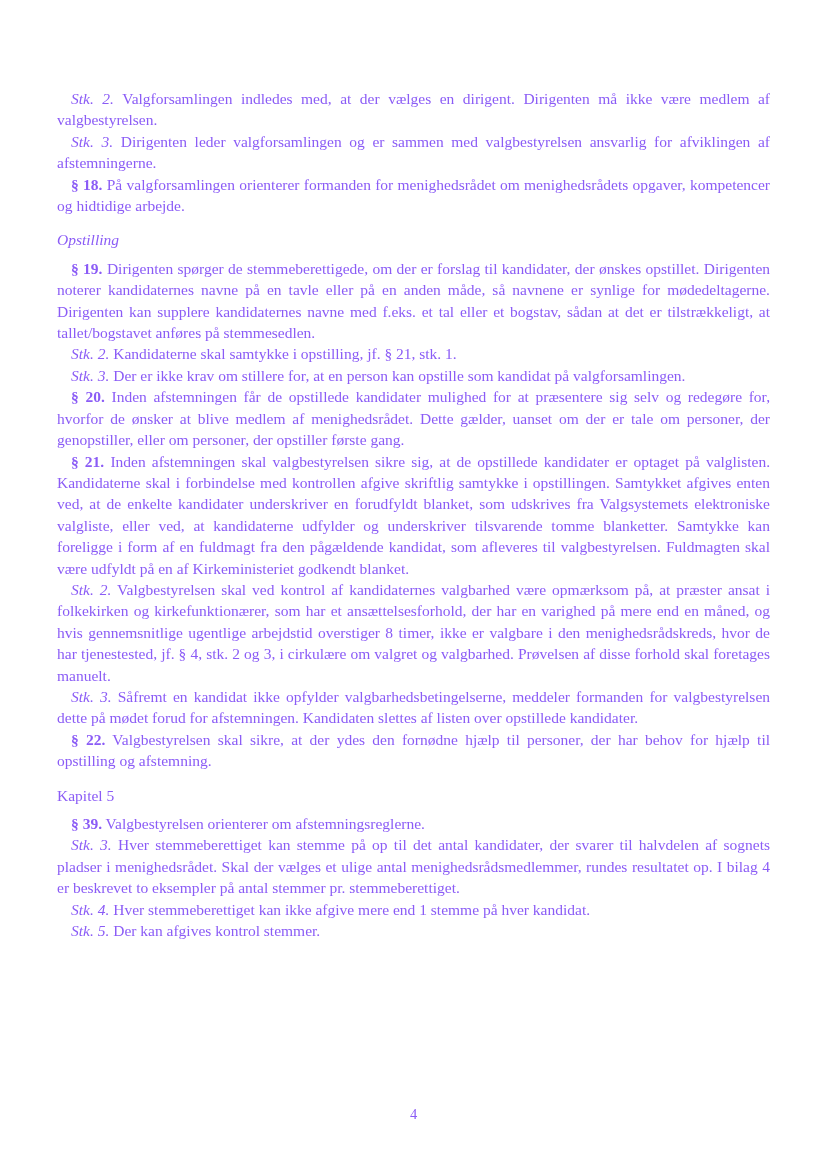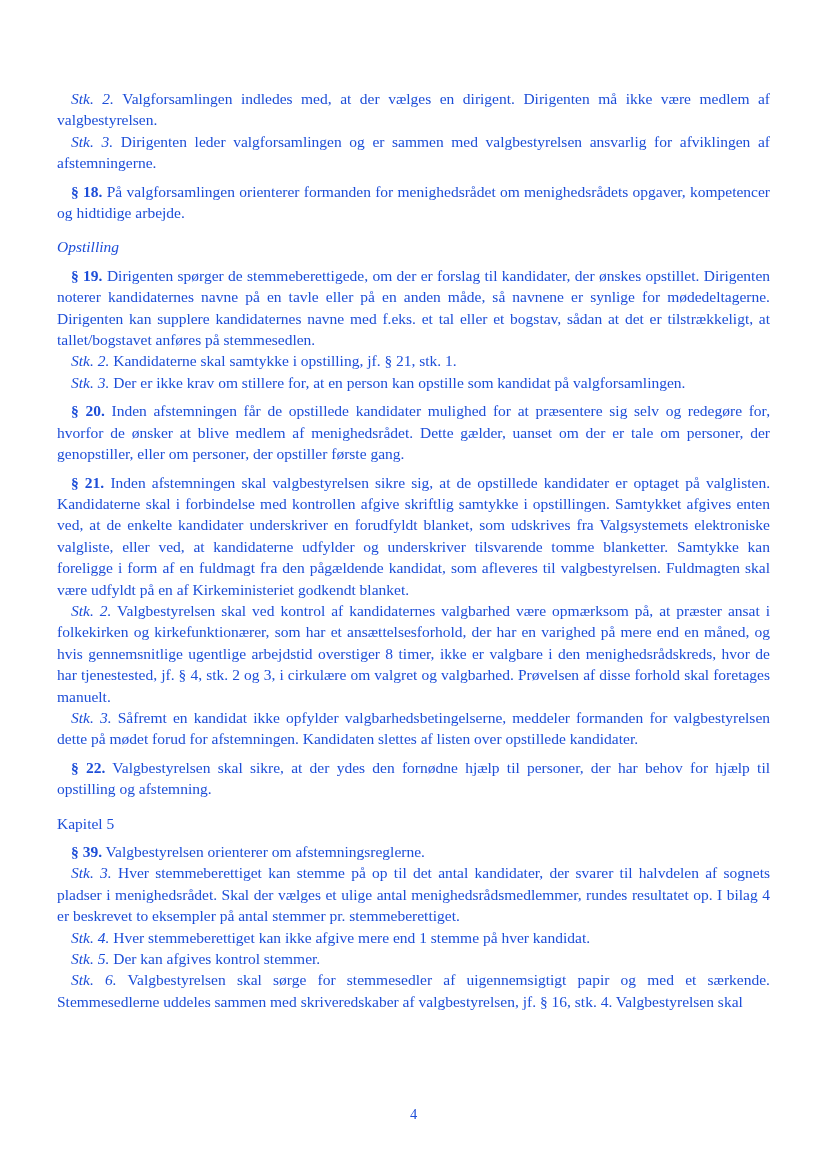--- a/index.html
+++ b/index.html
@@ -5,40 +5,39 @@
   html, body {
     margin: 0;
     padding: 0;
     background: #ffffff;
   }
   .page {
     position: relative;
     width: 827px;
     height: 1169px;
     background: #ffffff;
-    color: #1d4ed8;
+    color: #8b5cf6;
     font-family: "Liberation Serif", "DejaVu Serif", serif;
     font-size: 15.5px;
     line-height: 21.4px;
     box-sizing: border-box;
     overflow: hidden;
   }
   .doc-body {
     position: absolute;
     top: 88px;
     left: 57px;
     width: 713px;
     text-align: justify;
   }
   .para {
     margin: 0;
     text-indent: 14px;
   }
   .para.section-start {
-    margin-top: 7px;
   }
   .marker-italic {
     font-style: italic;
   }
   .marker-bold {
     font-weight: bold;
   }
   .heading {
     text-align: left;
     text-indent: 0;
@@ -74,16 +73,15 @@
       <p class="para section-start"><span class="marker-bold">§ 20.</span> <span>Inden afstemningen får de opstillede kandidater mulighed for at præsentere sig selv og redegøre for, hvorfor de ønsker at blive medlem af menighedsrådet. Dette gælder, uanset om der er tale om personer, der genopstiller, eller om personer, der opstiller første gang.</span></p>
       <p class="para section-start"><span class="marker-bold">§ 21.</span> <span>Inden afstemningen skal valgbestyrelsen sikre sig, at de opstillede kandidater er optaget på valglisten. Kandidaterne skal i forbindelse med kontrollen afgive skriftlig samtykke i opstillingen. Samtykket afgives enten ved, at de enkelte kandidater underskriver en forudfyldt blanket, som udskrives fra Valgsystemets elektroniske valgliste, eller ved, at kandidaterne udfylder og underskriver tilsvarende tomme blanketter. Samtykke kan foreligge i form af en fuldmagt fra den pågældende kandidat, som afleveres til valgbestyrelsen. Fuldmagten skal være udfyldt på en af Kirkeministeriet godkendt blanket.</span></p>
       <p class="para"><span class="marker-italic">Stk. 2.</span> <span>Valgbestyrelsen skal ved kontrol af kandidaternes valgbarhed være opmærksom på, at præster ansat i folkekirken og kirkefunktionærer, som har et ansættelsesforhold, der har en varighed på mere end en måned, og hvis gennemsnitlige ugentlige arbejdstid overstiger 8 timer, ikke er valgbare i den menighedsrådskreds, hvor de har tjenestested, jf. § 4, stk. 2 og 3, i cirkulære om valgret og valgbarhed. Prøvelsen af disse forhold skal foretages manuelt.</span></p>
       <p class="para"><span class="marker-italic">Stk. 3.</span> <span>Såfremt en kandidat ikke opfylder valgbarhedsbetingelserne, meddeler formanden for valgbestyrelsen dette på mødet forud for afstemningen. Kandidaten slettes af listen over opstillede kandidater.</span></p>
       <p class="para section-start"><span class="marker-bold">§ 22.</span> <span>Valgbestyrelsen skal sikre, at der ydes den fornødne hjælp til personer, der har behov for hjælp til opstilling og afstemning.</span></p>
       <div class="heading heading-regular">Kapitel 5</div>
       <p class="para section-start"><span class="marker-bold">§ 39.</span> <span>Valgbestyrelsen orienterer om afstemningsreglerne.</span></p>
       <p class="para"><span class="marker-italic">Stk. 3.</span> <span>Hver stemmeberettiget kan stemme på op til det antal kandidater, der svarer til halvdelen af sognets pladser i menighedsrådet. Skal der vælges et ulige antal menighedsrådsmedlemmer, rundes resultatet op. I bilag 4 er beskrevet to eksempler på antal stemmer pr. stemmeberettiget.</span></p>
       <p class="para"><span class="marker-italic">Stk. 4.</span> <span>Hver stemmeberettiget kan ikke afgive mere end 1 stemme på hver kandidat.</span></p>
       <p class="para"><span class="marker-italic">Stk. 5.</span> <span>Der kan afgives kontrol stemmer.</span></p>
-      <p class="para"><span class="marker-italic">Stk. 6.</span> <span>Valgbestyrelsen skal sørge for stemmesedler af uigennemsigtigt papir og med et særkende. Stemmesedlerne uddeles sammen med skriveredskaber af valgbestyrelsen, jf. § 16, stk. 4. Valgbestyrelsen skal</span></p>
     </div>
   <div class="page-footer">4</div>
 </div>
 
 </body></html>

